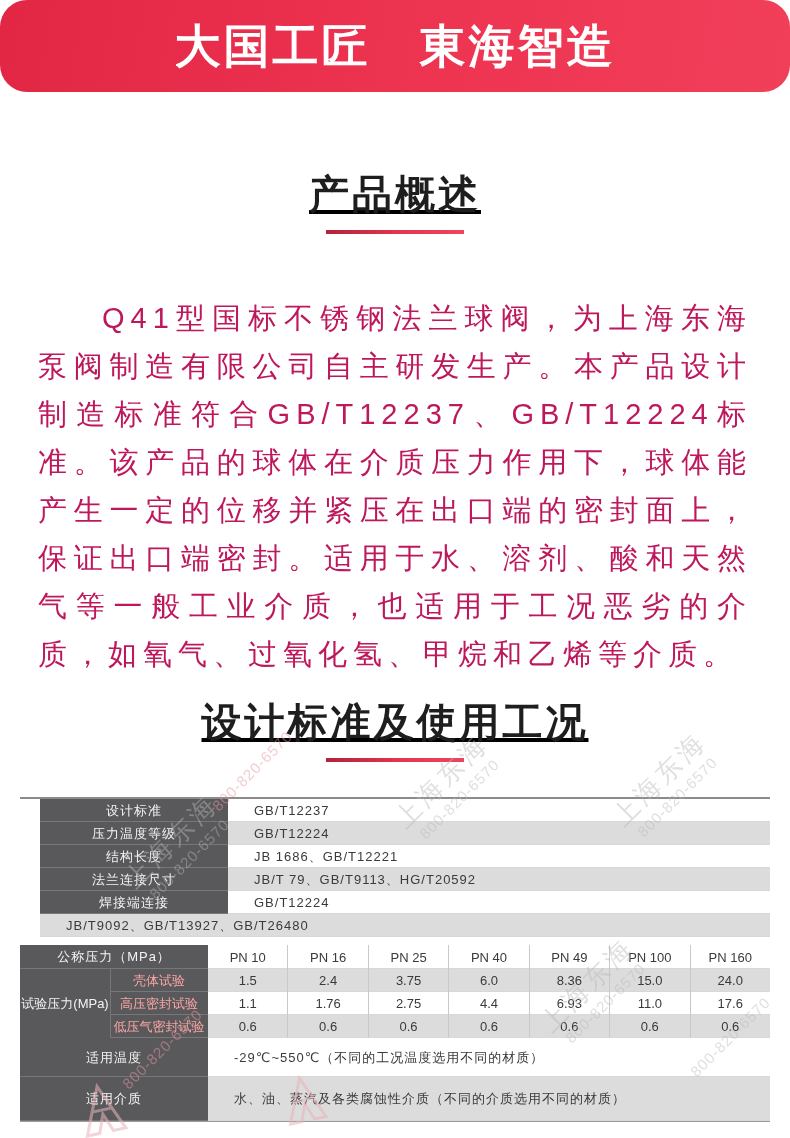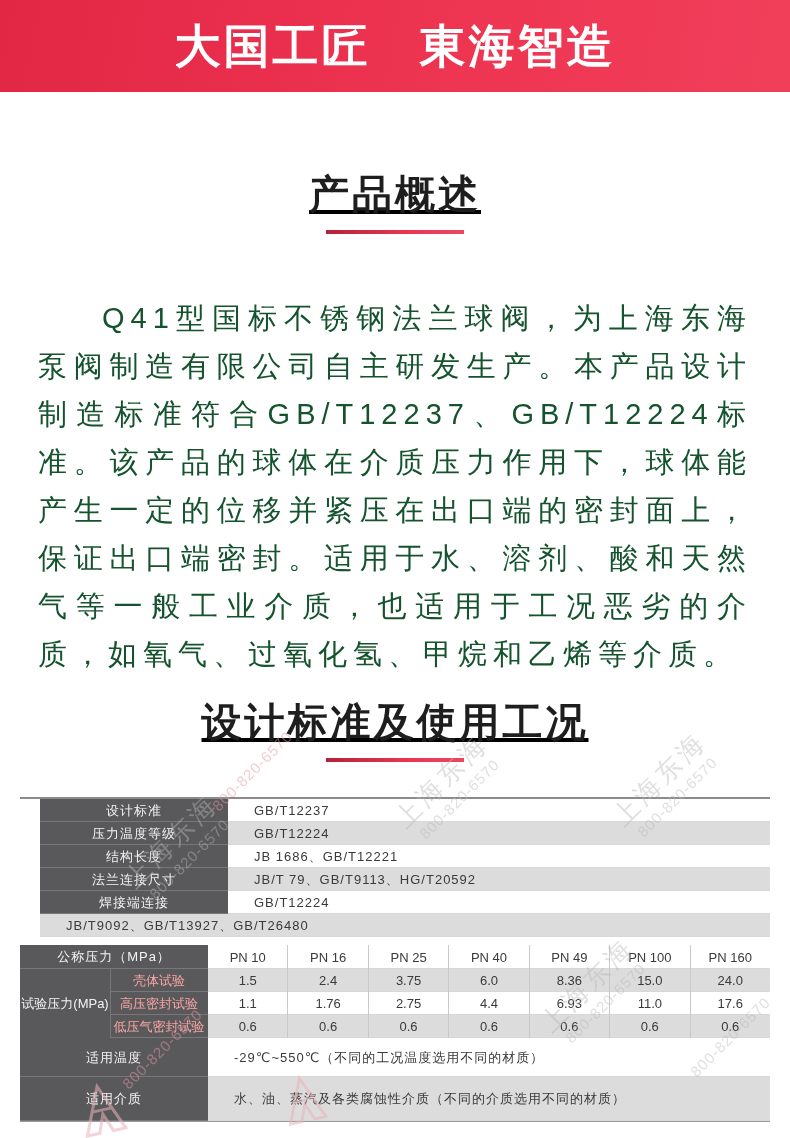--- a/index.html
+++ b/index.html
@@ -8,21 +8,21 @@
     width:790px; height:1138px;
     margin:0 auto; position:relative; overflow:hidden;
     font-family:"Liberation Sans","DejaVu Sans",sans-serif;
     -webkit-font-smoothing:antialiased;
   }
 
   
   .banner {
     height:92px; width:100%;
     background:linear-gradient(100deg,#e22745 0%,#ee3552 60%,#f13f5a 100%);
-    display:flex; align-items:center; justify-content:center;
+    display:flex; align-items:center; justify-content:center;border-radius:27px;
   }
   .banner-title {
     color:#ffffff; font-size:46px; font-weight:bold;
     letter-spacing:3px; line-height:1;
   }
 
   
   .section-head { text-align:center;text-decoration:underline; }
   .section-head.first { margin-top:82px; }
   .section-head.second { margin-top:24px; }
@@ -31,21 +31,21 @@
     letter-spacing:3px; line-height:40px;
   }
   .red-underline {
     width:138px; height:4px; margin:16px auto 0;
     background:linear-gradient(90deg,#b2233a 0%,#e63551 55%,#ed4560 100%);
   }
 
   
   .overview-paragraph {
     margin:60px 38px 0 38px;
-    font-size:29px; line-height:48px; color:#14532d;
+    font-size:29px; line-height:48px; color:#be185d;
     letter-spacing:6px; text-align:justify; text-indent:64px;
   }
 
   
   .spec-table {
     width:750px; margin:35px auto 0;
     border-top:2px solid #8b8b8b; border-bottom:1px solid #9b9b9b;
     font-size:13px; color:#3a3a3a; background:#ffffff;
     position:relative; z-index:1;
   }

